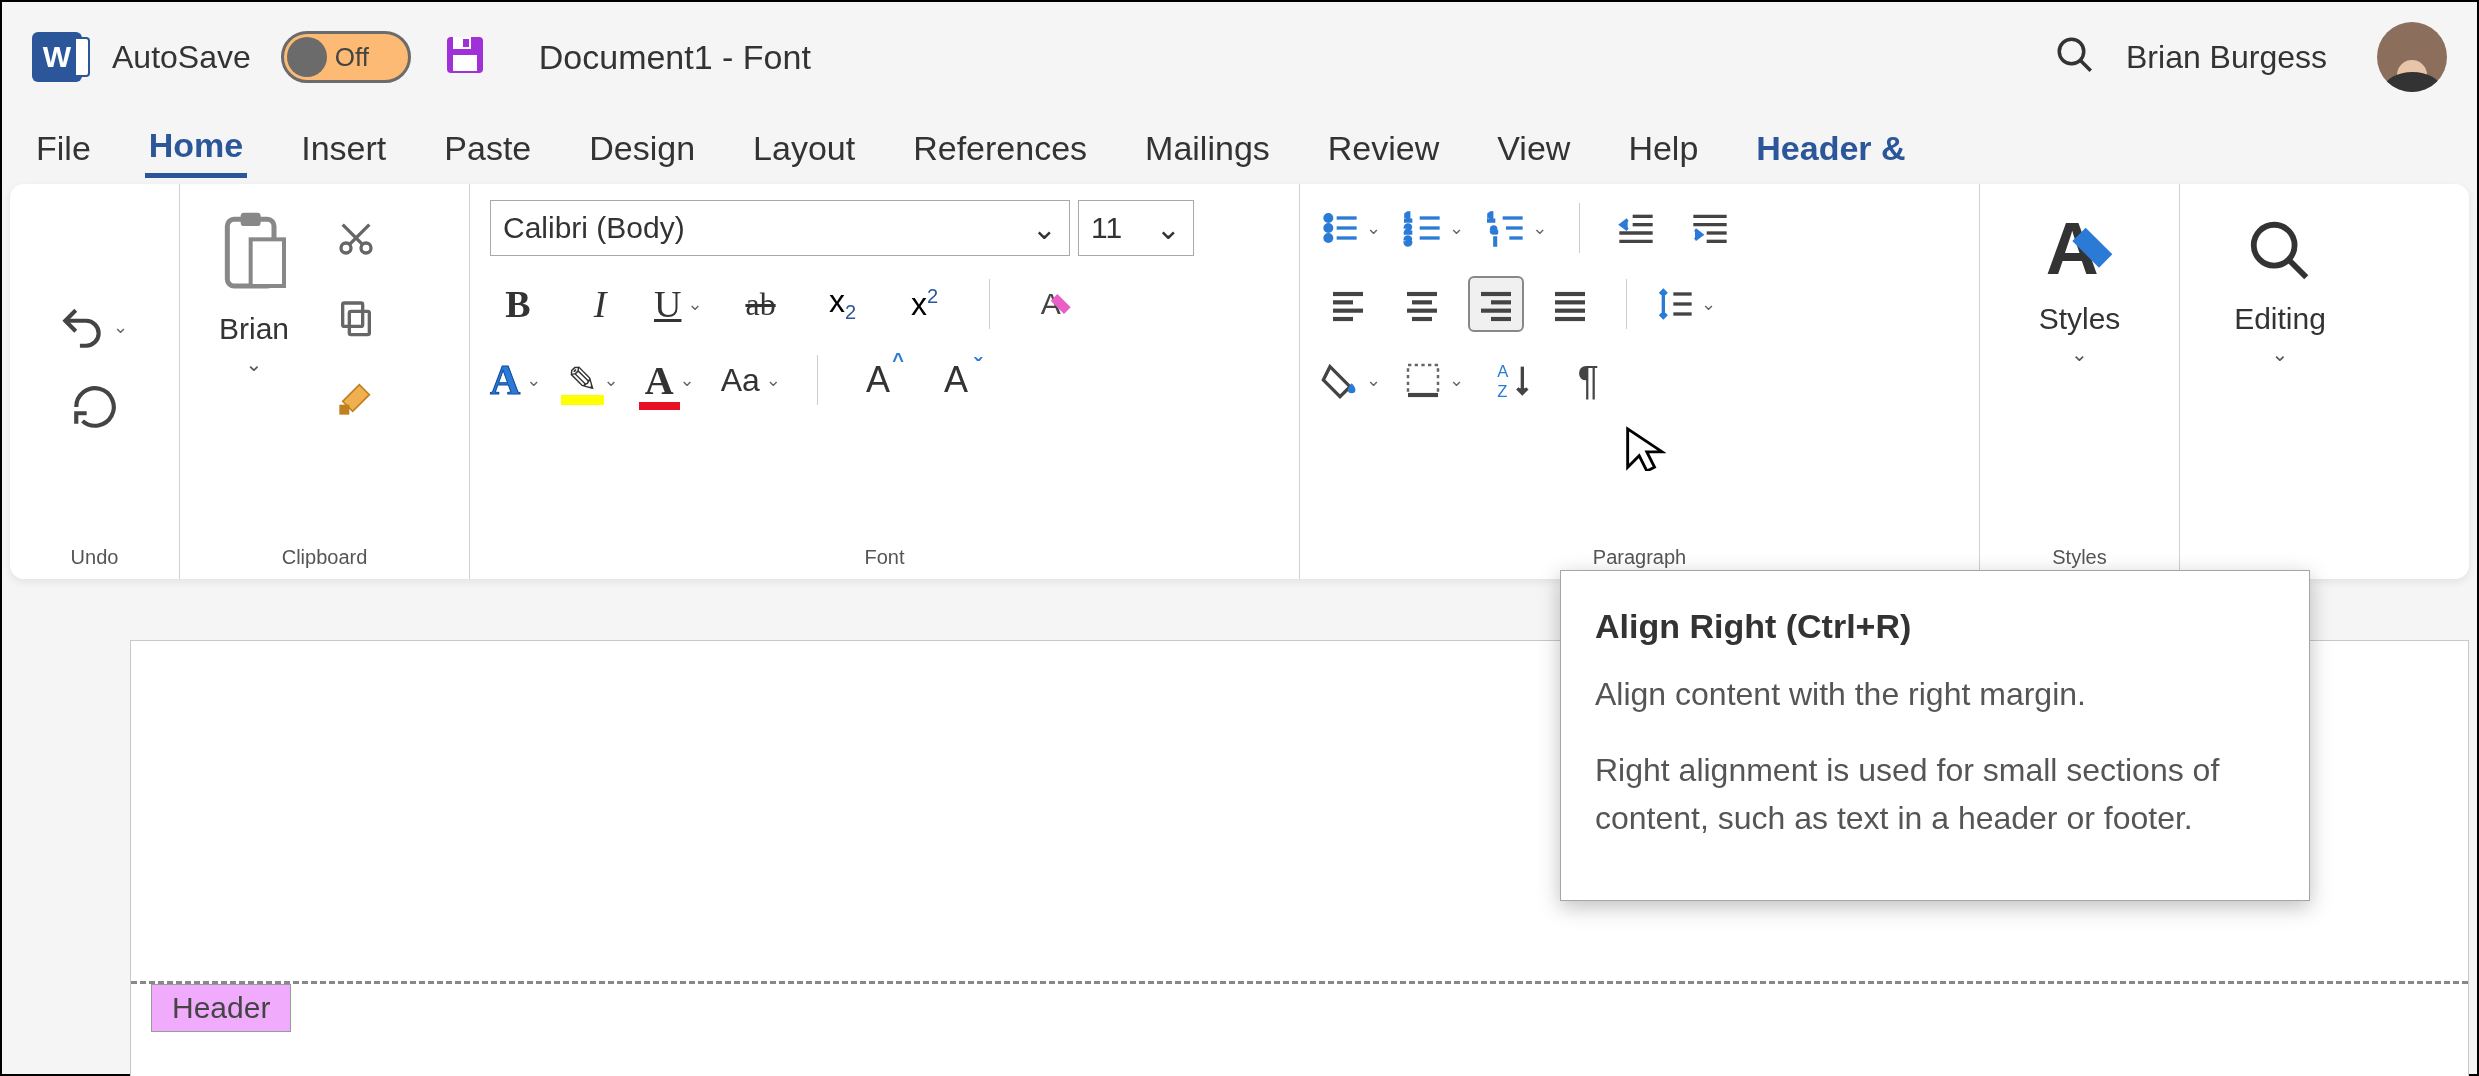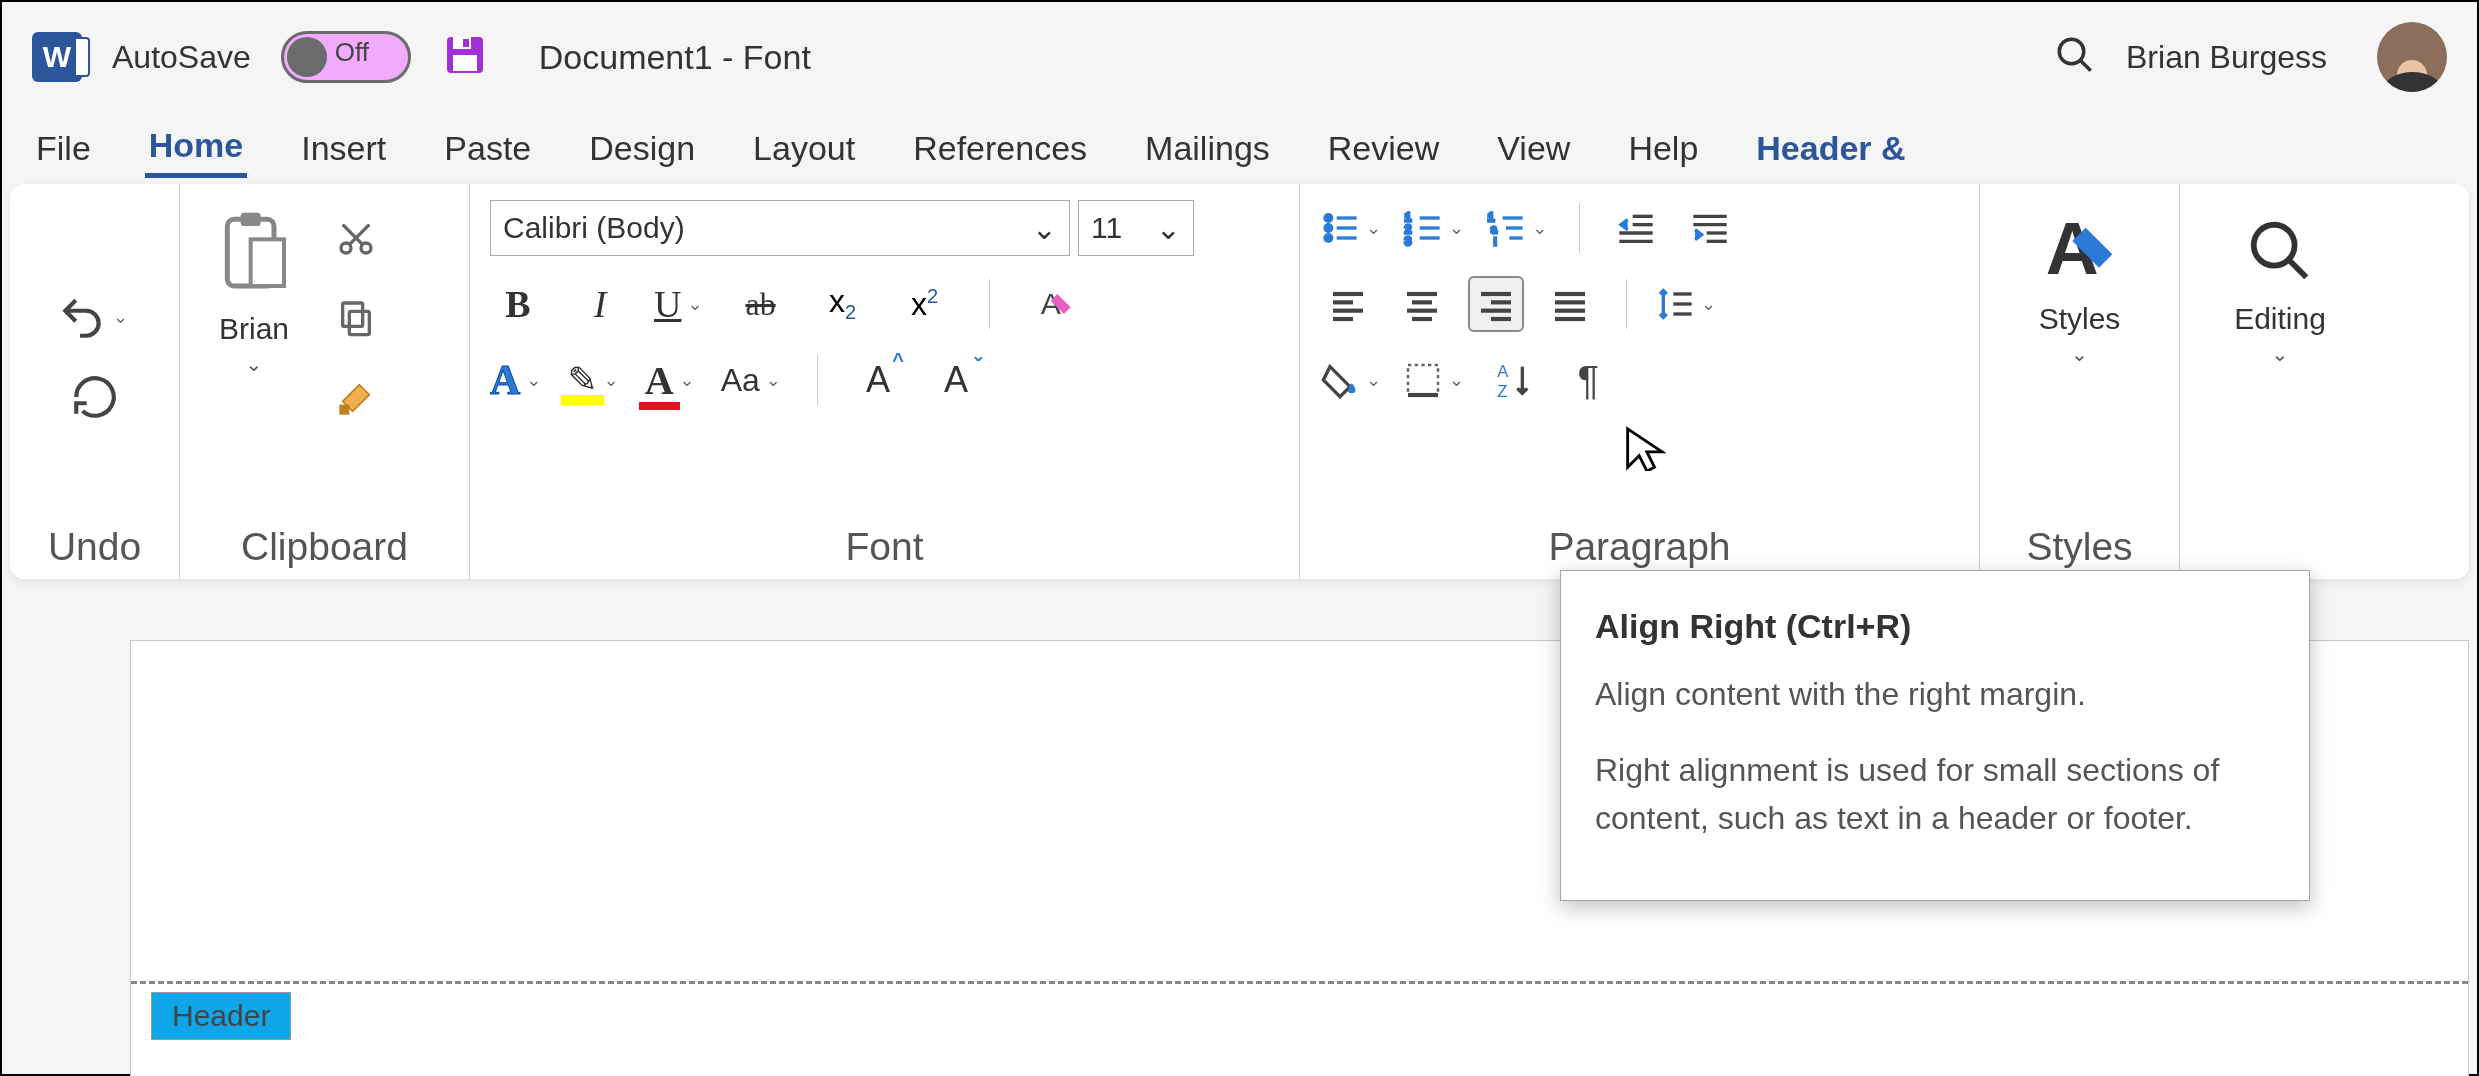--- a/index.html
+++ b/index.html
@@ -4,21 +4,21 @@
 <style>
   * { box-sizing: border-box; margin: 0; padding: 0; font-family: "Segoe UI", sans-serif; }
   body { background: #f5f5f5; width: 2479px; height: 1076px; overflow: hidden; border: 2px solid #000; }
   
   
   .titlebar { height: 110px; display: flex; align-items: center; padding: 0 30px; gap: 30px; background: #f5f5f5; }
   .word-icon { width: 50px; height: 50px; background: #2B579A; display: flex; align-items: center; justify-content: center; border-radius: 6px; position: relative; }
   .word-icon::before { content:""; position:absolute; right:-8px; top:5px; bottom:5px; width:12px; background:#fff; border:2px solid #2B579A; border-left:none; border-radius:0 4px 4px 0;}
   .word-icon span { color: #fff; font-weight: bold; font-size: 30px; z-index:2;}
   .autosave-label { font-size: 32px; color: #333; }
-  .toggle { width: 130px; height: 52px; border: 3px solid #6b6b6b; border-radius: 30px; display: flex; align-items: flex-start; padding: 3px; background:#f0abfc;}
+  .toggle { width: 130px; height: 52px; border: 3px solid #6b6b6b; border-radius: 30px; display: flex; align-items: center; padding: 3px; background:#fdba74;}
   .toggle-knob { width: 40px; height: 40px; border-radius: 50%; background: #6b6b6b; }
   .toggle-label { margin-left: 8px; font-size: 26px; color: #444; }
   .save-icon svg { width: 48px; height: 48px; }
   .doc-title { font-size: 34px; color: #333; margin-left: 20px; }
   .title-spacer { flex: 1; }
   .search-titlebar svg { width: 42px; height: 42px; stroke: #333; }
   .user-name { font-size: 32px; color: #333; margin-right: 20px; }
   .avatar { width: 70px; height: 70px; border-radius: 50%; background: #8b6f5c; display:flex; align-items:flex-end; justify-content:center; overflow:hidden;}
   .avatar-head { width:30px; height:30px; border-radius:50%; background:#e8c5a8; margin-bottom:2px;}
   .avatar-body { position:absolute; bottom:-10px; width:55px; height:30px; border-radius:50% 50% 0 0; background:#333;}
@@ -28,21 +28,21 @@
   .tabs { height: 72px; display: flex; align-items: center; padding: 0 30px; gap: 50px; background: #f5f5f5; }
   .tab { font-size: 34px; color: #333; cursor: pointer; padding: 8px 4px; }
   .tab.active { color: #2B579A; font-weight: 600; border-bottom: 5px solid #2B579A; }
   .tab.contextual { color: #2B579A; font-weight: 600; }
   
   
   .ribbon { height: 395px; background: #fff; border-radius: 14px; margin: 0 8px; display: flex; box-shadow: 0 3px 8px rgba(0,0,0,0.08); position: relative; }
   .group { display: flex; flex-direction: column; border-right: 1px solid #d0d0d0; padding: 16px 20px 10px; }
   .group:last-child { border-right: none; }
   .group-body { flex: 1; display: flex; align-items: flex-start; gap: 12px; }
-  .group-label { text-align: center; font-size: 39px; color: #555; padding-top: 8px; position: relative; }
+  .group-label { text-align: center; font-size: 20px; color: #555; padding-top: 8px; position: relative; }
   
   .col { display: flex; flex-direction: column; gap: 12px; align-items: center; }
   .row { display: flex; gap: 8px; align-items: center; }
   
   .big-btn { display: flex; flex-direction: column; align-items: center; gap: 6px; padding: 6px 14px; }
   .big-btn .lbl { font-size: 30px; color: #333; }
   .chev-down { font-size: 20px; color: #555; }
   
   .icon-btn { width: 56px; height: 56px; display: flex; align-items: center; justify-content: center; border-radius: 6px; }
   .icon-btn.sel { border: 2px solid #888; background: #f0f0f0; }
@@ -53,21 +53,21 @@
   .combo { height: 56px; border: 1px solid #aaa; display: flex; align-items: center; padding: 0 12px; font-size: 30px; color: #333; background: #fff; }
   .combo.font { width: 580px; justify-content: space-between; }
   .combo.size { width: 116px; justify-content: space-between; }
   
   .sep { width: 1px; height: 50px; background: #ccc; margin: 0 10px; }
   
   
   .doc-area { position: absolute; top: 640px; left: 130px; right: 0; bottom: 0; }
   .page { background: #fff; border: 1px solid #c8c8c8; border-bottom: none; height: 100%; margin-right: 10px; }
   .header-line { border-top: 3px dashed #888; margin-top: 340px; position: relative; }
-  .header-tab { position: absolute; top: 8px; left: 20px; background: #0ea5e9; border: 1px solid #999; padding: 6px 20px; font-size: 30px; color: #444; }
+  .header-tab { position: absolute; top: 0; left: 20px; background: #f0abfc; border: 1px solid #999; padding: 6px 20px; font-size: 30px; color: #444; }
   
   
   .tooltip { position: absolute; top: 570px; left: 1560px; width: 750px; background: #fff; border: 1px solid #a5a5a5; box-shadow: 0 6px 20px rgba(0,0,0,0.25); padding: 30px 34px; font-size: 32px; color: #555; line-height: 1.5; }
   .tooltip .tt-title { font-weight: bold; color: #333; font-size: 34px; margin-bottom: 18px; }
   .tooltip p { margin-bottom: 28px; }
   
   
   .cursor { position: absolute; top: 425px; left: 1620px; z-index: 50; }
   .cursor svg { width: 46px; height: 46px; }
   

